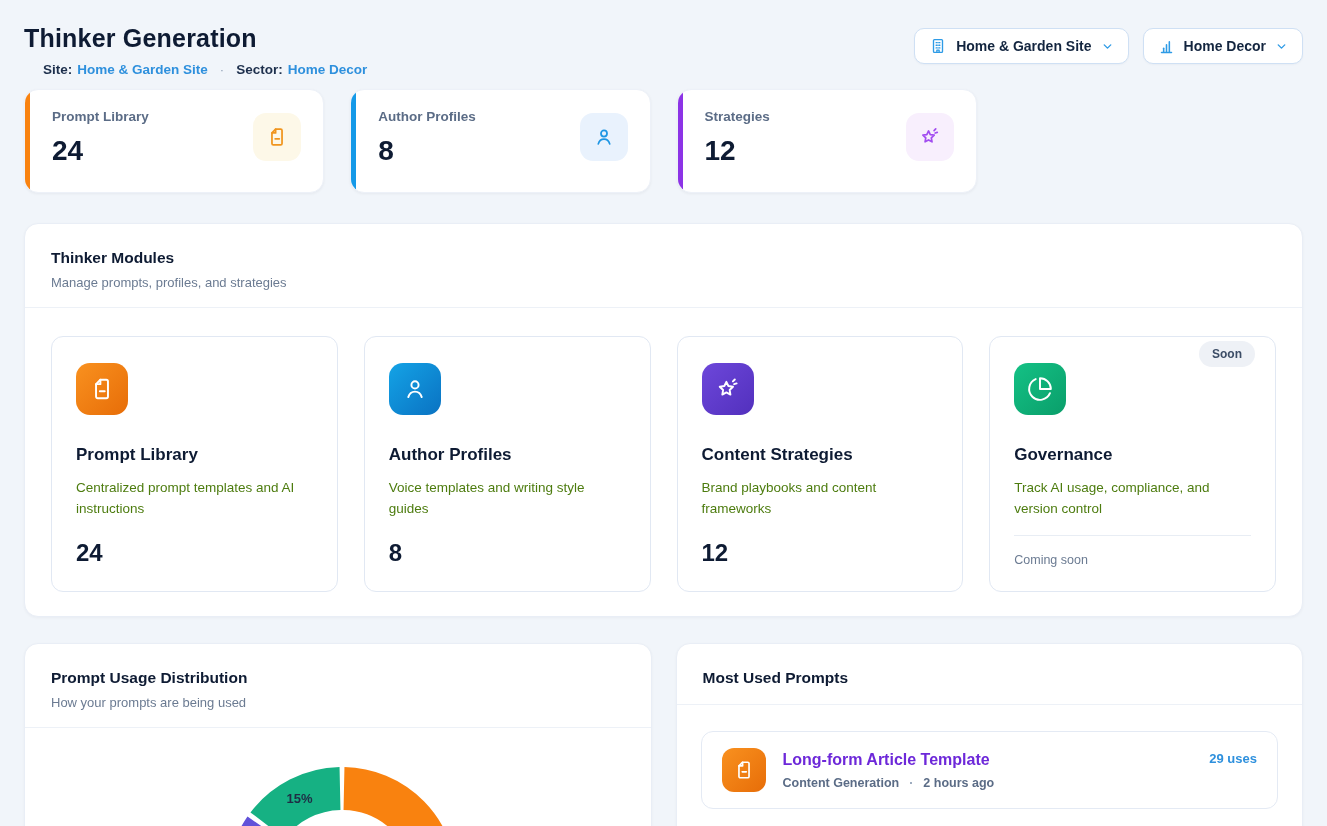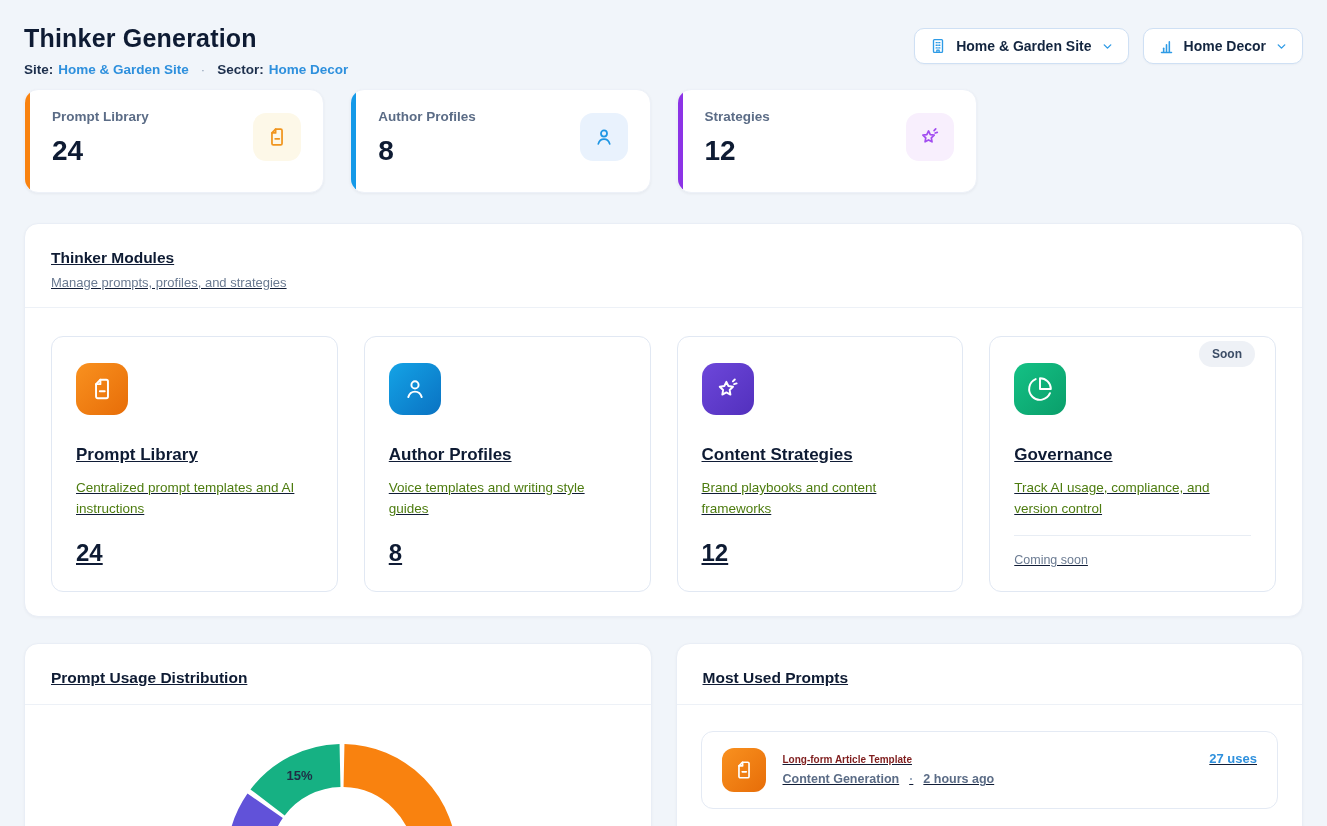--- a/index.html
+++ b/index.html
@@ -7,21 +7,21 @@
   body {
     background:#f1f5fa;
     font-family:"Liberation Sans", sans-serif;
     color:#101c36;
   }
   .page { width:1327px; height:826px; padding:20px 24px 0; }
 
   
   .topbar { display:flex; justify-content:space-between; align-items:flex-start; }
   .page-title { font-size:25px; font-weight:800; color:#0e1b33; letter-spacing:.2px; margin-top:4px; }
-  .site-line { margin-top:9px; font-size:13.5px; display:flex; align-items:center; }
+  .site-line { margin-top:9px; font-size:13.5px; display:flex; align-items:center;margin-left:19px; }
   .strong { color:#1d2f4c; font-weight:700; margin-right:5px; }
   .link { color:#2e90dd; font-weight:700; text-decoration:none; cursor:pointer; }
   .dot-sep { color:#93a3b8; margin:0 12px; font-size:13px; }
   .head-right { display:flex; gap:14px; margin-top:8px; }
   .selector {
     display:flex; align-items:center; gap:9px;
     background:#fff; border:1.5px solid #cfe0f4; border-radius:10px;
     padding:8px 14px; font-size:14px; font-weight:700; color:#13253f;
     font-family:inherit; cursor:pointer; box-shadow:0 1px 2px rgba(30,60,110,.04);
   }
@@ -44,21 +44,21 @@
     width:48px; height:48px; border-radius:13px; flex:0 0 auto;
     display:flex; align-items:center; justify-content:center; margin-top:4px;
   }
   .ibg-cream  { background:#fdf8e8; color:#f0951e; }
   .ibg-blue   { background:#e9f2fd; color:#1e96e4; }
   .ibg-purple { background:#f8effd; color:#a24df0; }
   .ibg-green  { background:#e9f8f0; color:#22c173; }
 
   
   .panel { background:#fff; border:1px solid #e9eef6; border-radius:14px;
-           box-shadow:0 1px 3px rgba(16,24,40,.04);text-decoration:underline; }
+           box-shadow:0 1px 3px rgba(16,24,40,.04); }
   .modules-panel { margin-top:30px; }
   .card-head { padding:25px 26px 17px; }
   .card-title { font-size:15.5px; font-weight:700; color:#0e1b33; }
   .card-sub { margin-top:8px; font-size:13px; color:#6b7b92; }
   .divider { height:1px; background:#edf1f7; }
 
   
   .modules-grid { padding:28px 26px 24px; display:grid; grid-template-columns:repeat(4,1fr); gap:26px; }
   .module {
     position:relative; background:#fff; border:1px solid #e1e8f3; border-radius:12px;
@@ -96,21 +96,21 @@
   .prompt-item {
     display:flex; align-items:center; gap:17px;
     border:1px solid #e4eaf4; border-radius:12px; padding:16px 20px;
     background:#fff; cursor:pointer;
   }
   .prompt-icon {
     width:44px; height:44px; border-radius:12px; flex:0 0 auto; color:#fff;
     display:flex; align-items:center; justify-content:center;
   }
   .prompt-body { flex:1; }
-  .prompt-title { font-size:10px; font-weight:800; color:#7f1d1d; margin-bottom:7px; }
+  .prompt-title { font-size:16px; font-weight:800; color:#6d28d9; margin-bottom:7px; }
   .prompt-meta { font-size:12.5px; color:#5b6c86; font-weight:600; display:flex; align-items:center; }
   .meta-dot { margin:0 10px; color:#93a3b8; }
   .prompt-uses { align-self:flex-start; margin-top:3px; font-size:13px; font-weight:800; color:#2e90dd; }
 
   svg { display:block; }
 </style>
 </head>
 <body>
 
 <div class="page">
@@ -271,20 +271,21 @@
         </div>
       </div>
     </div>
   </section>
 
   <section class="bottom">
 
     <div class="panel">
       <div class="card-head">
         <div class="card-title">Prompt Usage Distribution</div>
+        <div class="card-sub">How your prompts are being used</div>
       </div>
       <div class="divider"></div>
       <div class="chart-area">
         <svg class="donut-svg" width="631" height="334" viewBox="0 0 631 334">
             <circle cx="317" cy="154" r="93.5" fill="none" stroke="#f9820f" stroke-width="43" pathLength="100" stroke-dasharray="44.3 55.7" stroke-dashoffset="-0.35" transform="rotate(-90 317 154)"></circle>
             <circle cx="317" cy="154" r="93.5" fill="none" stroke="#1b9be9" stroke-width="43" pathLength="100" stroke-dasharray="24.3 75.7" stroke-dashoffset="-45.35" transform="rotate(-90 317 154)"></circle>
             <circle cx="317" cy="154" r="93.5" fill="none" stroke="#6152d9" stroke-width="43" pathLength="100" stroke-dasharray="14.3 85.7" stroke-dashoffset="-70.35" transform="rotate(-90 317 154)"></circle>
             <circle cx="317" cy="154" r="93.5" fill="none" stroke="#16b183" stroke-width="43" pathLength="100" stroke-dasharray="14.3 85.7" stroke-dashoffset="-85.35" transform="rotate(-90 317 154)"></circle>
             <text x="274.55188827435234" y="74.69088998838761" text-anchor="middle" class="donut-label">15%</text>
           </svg>
@@ -306,18 +307,18 @@
             </svg>
           </div>
           <div class="prompt-body">
             <div class="prompt-title">Long-form Article Template</div>
             <div class="prompt-meta">
               <span>Content Generation</span>
               <span class="meta-dot">·</span>
               <span>2 hours ago</span>
             </div>
           </div>
-          <span class="prompt-uses">27 uses</span>
+          <span class="prompt-uses">29 uses</span>
         </div>
       </div>
     </div>
   </section>
 </div>
 
 </body></html>

